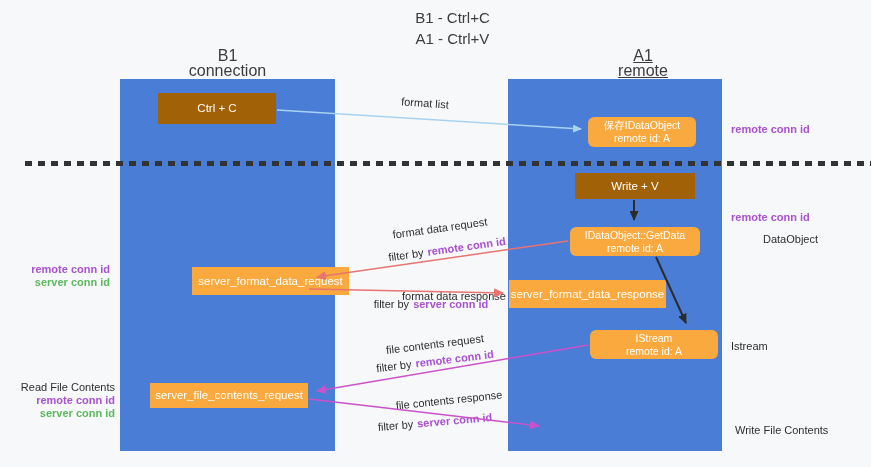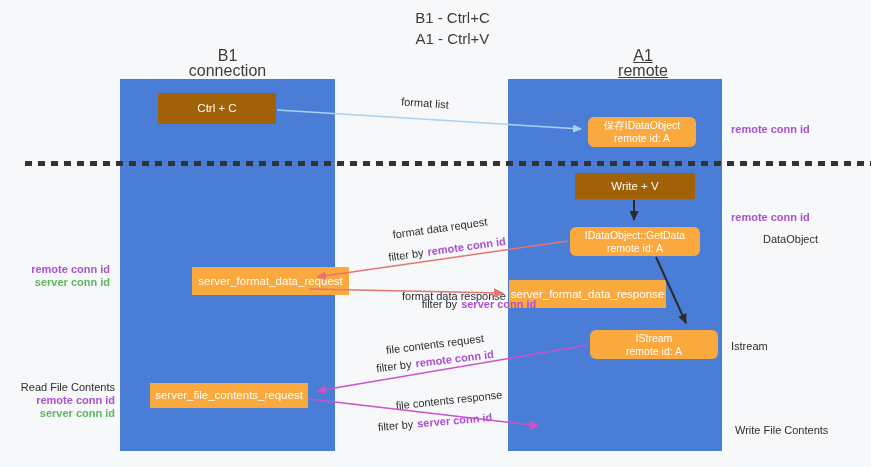--- a/index.html
+++ b/index.html
@@ -104,21 +104,21 @@
   </div>
 
   <div class="lbl center" style="left:370px; top:97px; width:110px; transform:rotate(4deg);">format list</div>
 
   <div class="lbl center" style="left:380px; top:222px; width:120px; transform:rotate(-8deg);">format data request</div>
   <div class="lbl center" style="left:377px; top:243px; width:140px; transform:rotate(-8deg);">
     <span>filter by</span><span class="purple em">remote conn id</span>
   </div>
 
   <div class="lbl center" style="left:394px; top:278px; width:120px;margin-top:12px;">format data response</div>
-  <div class="lbl center" style="left:366px; top:298px; width:130px;margin-left:48px;">
+  <div class="lbl center" style="left:366px; top:298px; width:130px;">
     <span>filter by</span><span class="purple em">server conn id</span>
   </div>
 
   <div class="lbl center" style="left:375px; top:338px; width:120px; transform:rotate(-7deg);">file contents request</div>
   <div class="lbl center" style="left:365px; top:355px; width:140px; transform:rotate(-7deg);">
     <span>filter by</span><span class="purple em">remote conn id</span>
   </div>
 
   <div class="lbl center" style="left:389px; top:394px; width:120px; transform:rotate(-6deg);">file contents response</div>
   <div class="lbl center" style="left:370px; top:416px; width:130px; transform:rotate(-5deg);">

